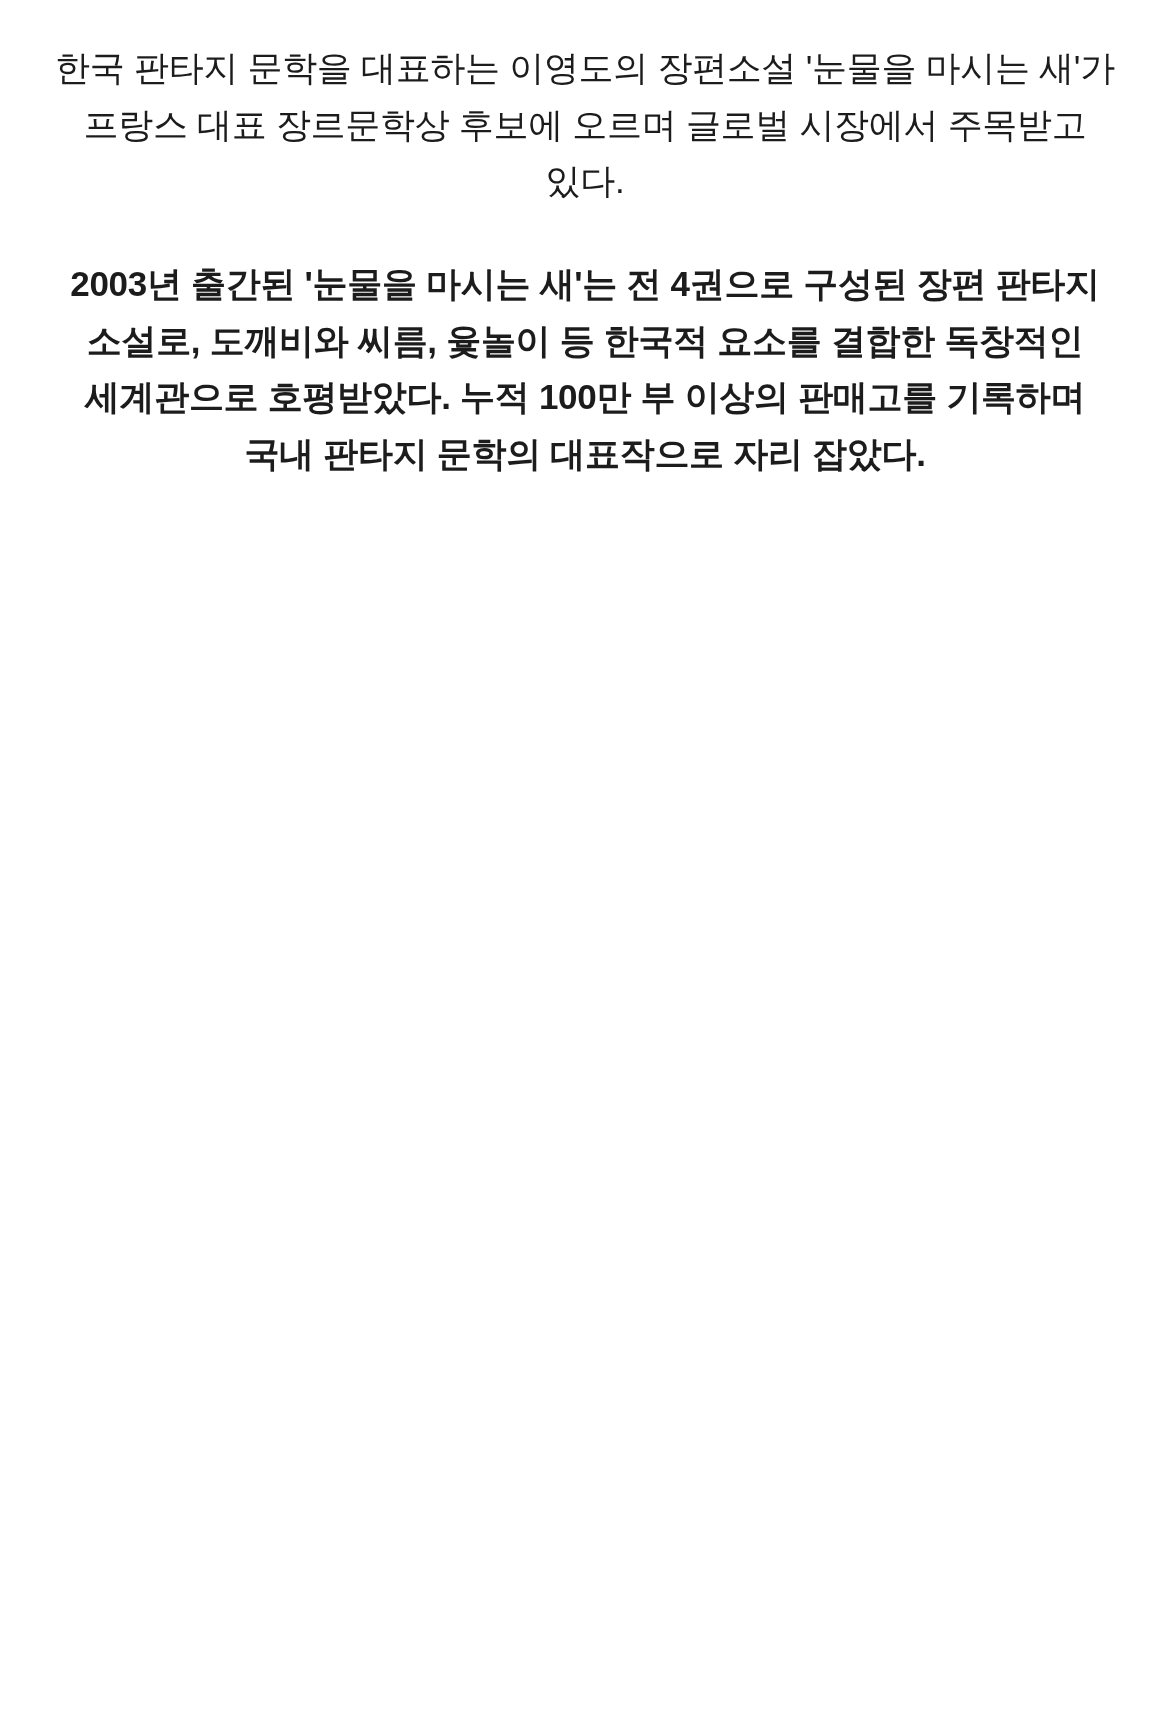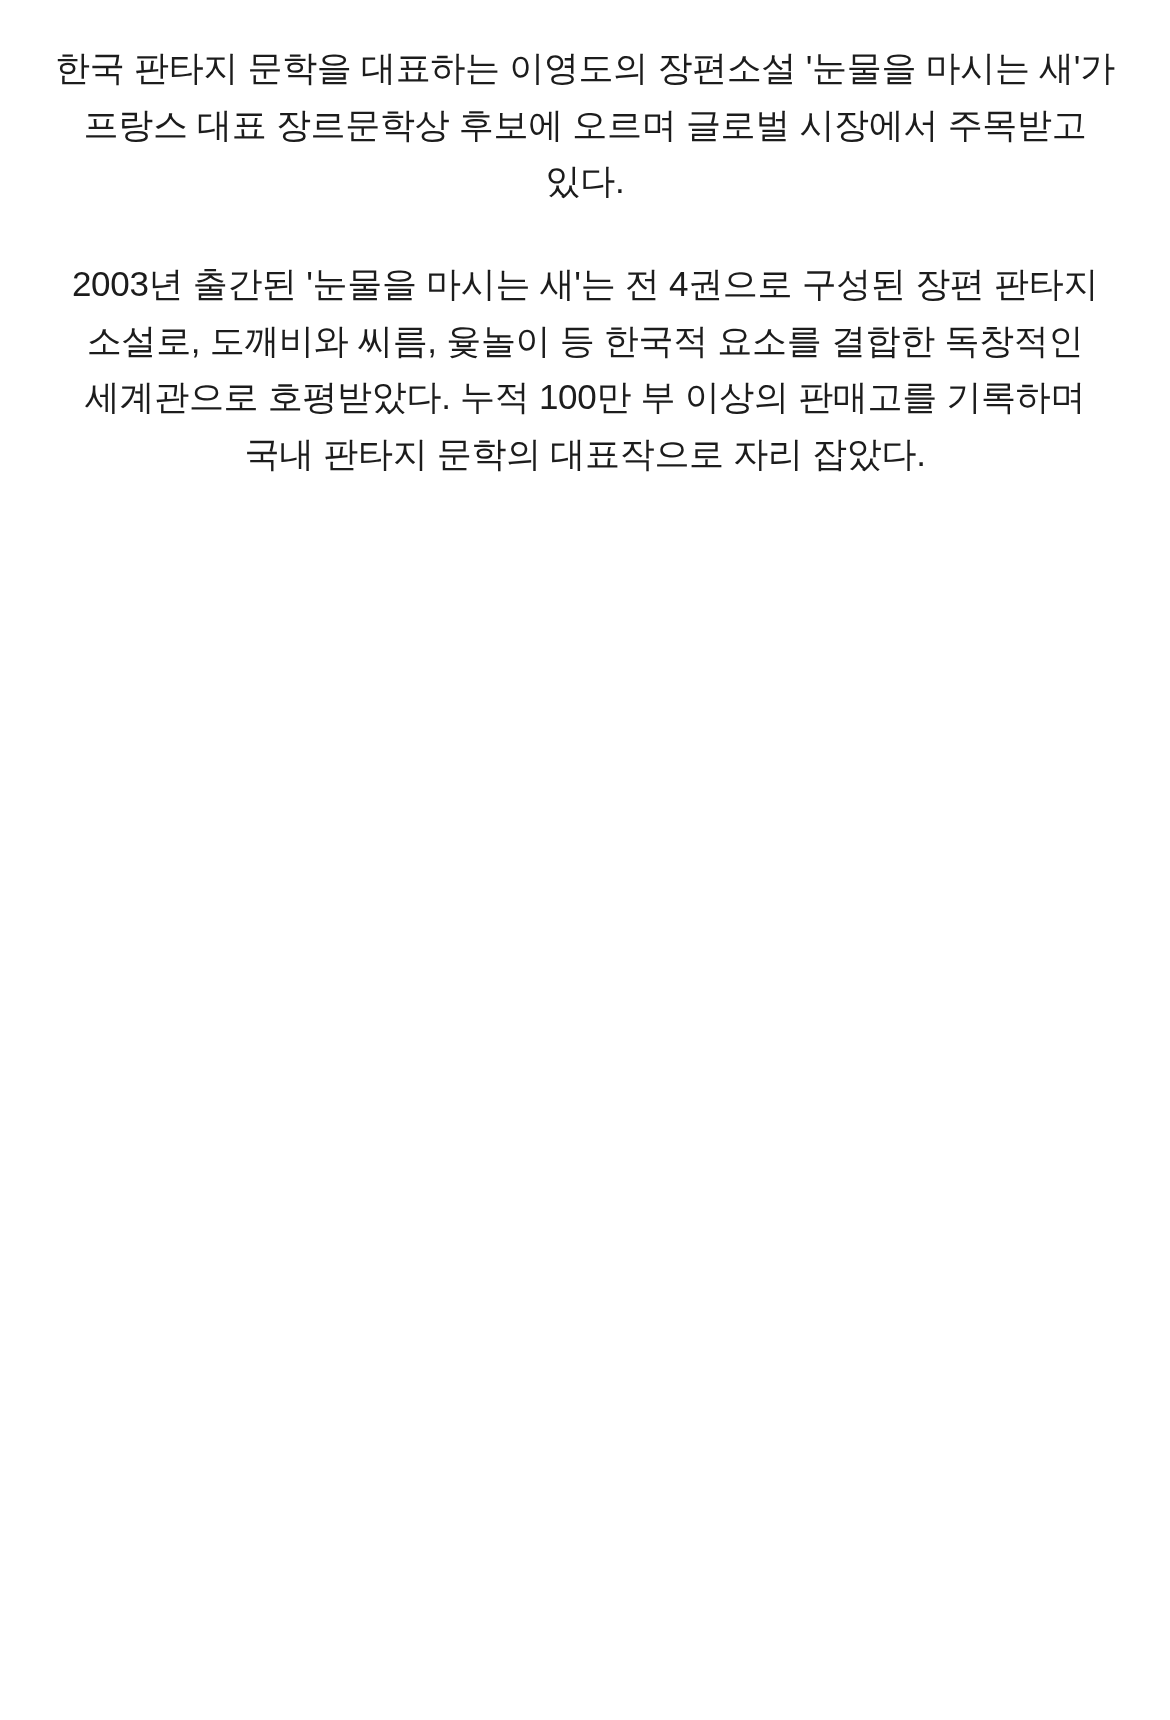--- a/index.html
+++ b/index.html
@@ -21,20 +21,21 @@
     font-size: 35px;
     line-height: 1.62;
     letter-spacing: -0.3px;
     color: #1c1c1c;
     margin: 0 0 46px 0;
     word-break: keep-all;
     text-align: center;
   }
   .para:last-child {
     margin-bottom: 0;
+    font-weight: bold;
   }
 </style>
 </head>
 <body>
 
 <div class="article">
   <p class="para">한국 판타지 문학을 대표하는 이영도의 장편소설 '눈물을 마시는 새'가 프랑스 대표 장르문학상 후보에 오르며 글로벌 시장에서 주목받고 있다.</p>
   <p class="para">2003년 출간된 '눈물을 마시는 새'는 전 4권으로 구성된 장편 판타지 소설로, 도깨비와 씨름, 윷놀이 등 한국적 요소를 결합한 독창적인 세계관으로 호평받았다. 누적 100만 부 이상의 판매고를 기록하며 국내 판타지 문학의 대표작으로 자리 잡았다.</p>
 </div>
 

